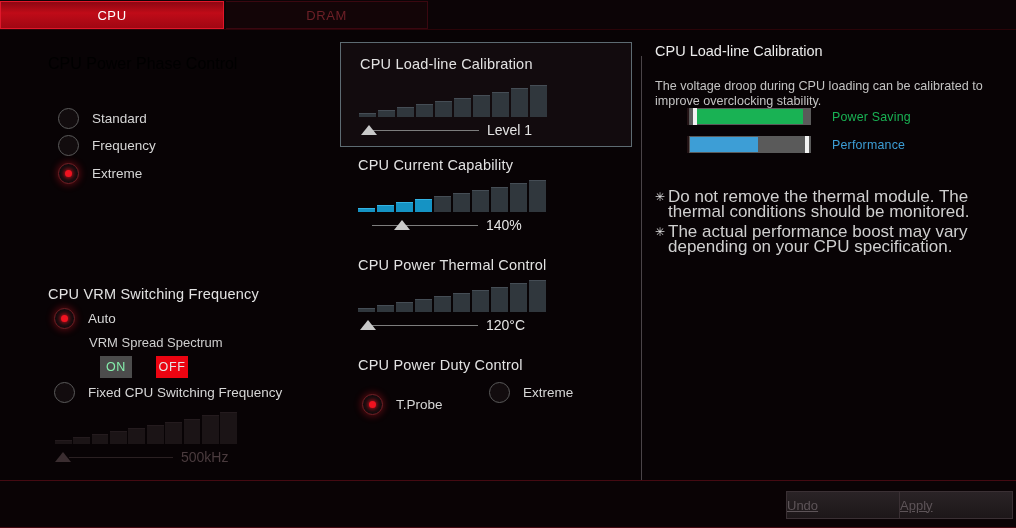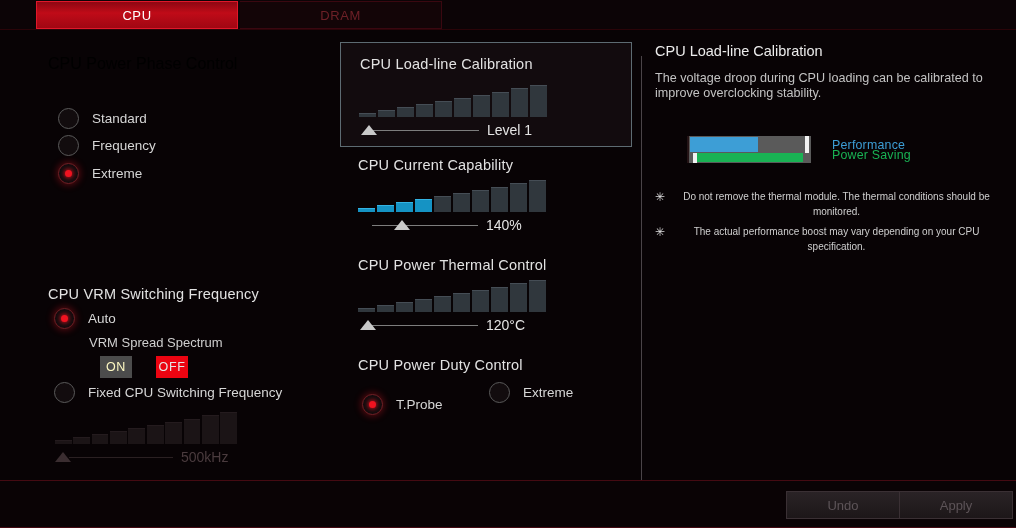--- a/index.html
+++ b/index.html
@@ -17,25 +17,24 @@
     background: #0c0406;
     border-bottom: 1px solid #2a0408;
     display: flex;
   }
   .tab {
     height: 28px; margin-top: 1px;
     display: flex; align-items: center; justify-content: center;
     font-size: 13px; letter-spacing: .6px;
   }
   .tab.cpu {
-    width: 202px;
+    width: 224px;
     background: linear-gradient(180deg,#8d0712 0%, #c00b18 42%, #a00713 100%);
     border: 1px solid #e0172a;
     color: #ffffff;
-    margin-left: 36px;
   }
   .tab.dram {
     width: 202px; margin-left: 2px;
     background: #130507;
     border: 1px solid #3a0810;
     border-left: none;
     color: #6d2027;
   }
   .tabbar-rest { flex: 1; background: #0c0406; }
 
@@ -72,21 +71,21 @@
     box-shadow: 0 0 4px 1px rgba(239,19,32,.8);
   }
   .radio-label { color: #d6d6d6; font-size: 13.5px; margin-left: 13px; }
 
   
   .toggle { display: flex; width: 88px; height: 22px; }
   .toggle .seg {
     flex: 1; display: flex; align-items: center; justify-content: center;
     font-size: 12.5px; letter-spacing: .6px;
   }
-  .toggle .seg.off-state { background: #4c4c4c; color: #fef9c3; }
+  .toggle .seg.off-state { background: #4c4c4c; color: #86efac; }
   .toggle .seg.on-state  { background: #ec0411; color: #e5e5e5; margin-left: 24px; }
 
   
   .slider-wrap { position: relative; }
   .ramp { display: flex; align-items: flex-end; height: 34px; gap: 1.6px; }
   .ramp .seg {
     flex: 1;
     background: #30373d;
     border-top: 1px solid #454d55;
   }
@@ -117,50 +116,50 @@
   .col-mid { position: absolute; left: 340px; top: 0; width: 300px; height: 450px; }
   .panel-box {
     position: absolute; left: 0px; top: 12px; width: 292px; height: 105px;
     background: #120b0e;
     border: 1px solid #5d6b72;
   }
 
   
   .col-right { position: absolute; left: 653px; top: 0; width: 363px; height: 450px; }
   .help-title { color: #ececec; font-size: 14.5px; }
-  .help-body { color: #c3c3c3; font-size: 12.6px; line-height: 15px; margin-top: 10px; }
+  .help-body { color: #c3c3c3; font-size: 12.6px; line-height: 15px; margin-top: 18px; }
 
   .legend-row { display: flex; align-items: center; }
   .meter {
     position: relative; width: 124px; height: 17px;
     background: #5a5a5a; flex: none;
     border-left: 2px solid #241416;
   }
   .meter .bar { position: absolute; top: 1px; bottom: 1px; }
   .meter .mark { position: absolute; top: 0; bottom: 0; width: 4px; background: #f2f2f2; }
   .legend-text { font-size: 12.4px; margin-left: 21px; letter-spacing: .2px; }
 
   .notes { margin-top: 17px; }
   .note { display: flex; margin-bottom: 6px; }
   .note .star { color: #d8d8d8; font-size: 12px; width: 13px; flex: none; line-height: 15px; }
-  .note .txt { color: #cfcfcf; font-size: 10px; line-height: 14.5px; text-align: center; }
+  .note .txt { color: #cfcfcf; font-size: 17px; line-height: 14.5px; }
 
   
   .footer {
     position: absolute; left: 0; top: 480px; width: 1016px; height: 48px;
     background: #0a0305;
     border-top: 1px solid #450a12;
     border-bottom: 1px solid #450a12;
   }
   .btn {
     position: absolute; top: 10px; width: 114px; height: 28px;
     background: linear-gradient(180deg,#2a2326 0%, #1d1719 100%);
     border: 1px solid #3a3034;
     color: #5d5458; font-size: 13px;
-    display: flex; align-items: center; justify-content: center;
+    display: flex; align-items: center;  text-decoration: underline;
   }
   .btn.undo  { left: 786px; }
   .btn.apply { left: 899px; }
 </style>
 </head>
 <body>
 
 <div id="app">
 
   <div class="tabbar">
@@ -319,21 +318,21 @@
       <div class="radio-row" style="position:absolute;left:149px;top:352px;">
         <span class="radio"></span>
         <span class="radio-label">Extreme</span>
       </div>
     </div>
 
     <div class="col-right">
       <div class="help-title" style="position:absolute;left:2px;top:13px;">CPU Load-line Calibration</div>
       <div class="help-body" style="position:absolute;left:2px;top:31px;width:345px;">The voltage droop during CPU loading can be calibrated to improve overclocking stability.</div>
 
-      <div class="legend-row" style="position:absolute;left:34px;top:78px;margin-top:38px;">
+      <div class="legend-row" style="position:absolute;left:34px;top:78px;">
         <div class="meter">
           <div class="bar" style="left:4px;right:8px;background:#19b254;"></div>
           <div class="mark" style="left:4px;"></div>
         </div>
         <div class="legend-text" style="color:#19b254;">Power Saving</div>
       </div>
 
       <div class="legend-row" style="position:absolute;left:34px;top:106px;">
         <div class="meter">
           <div class="bar" style="left:1px;width:68px;background:#3d9ed6;"></div>

